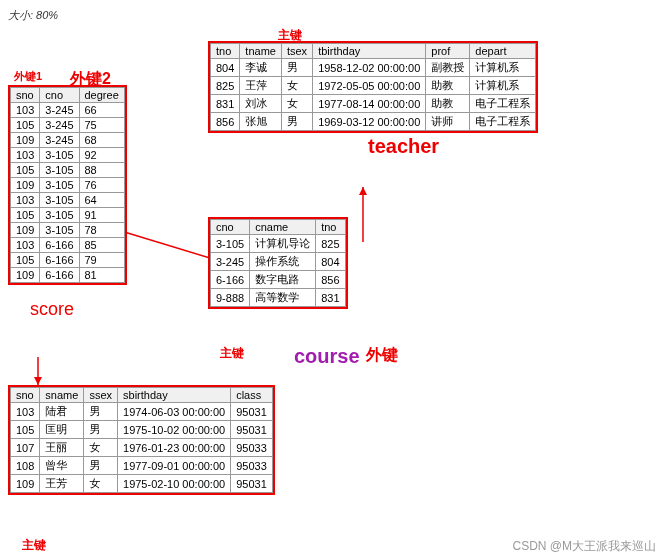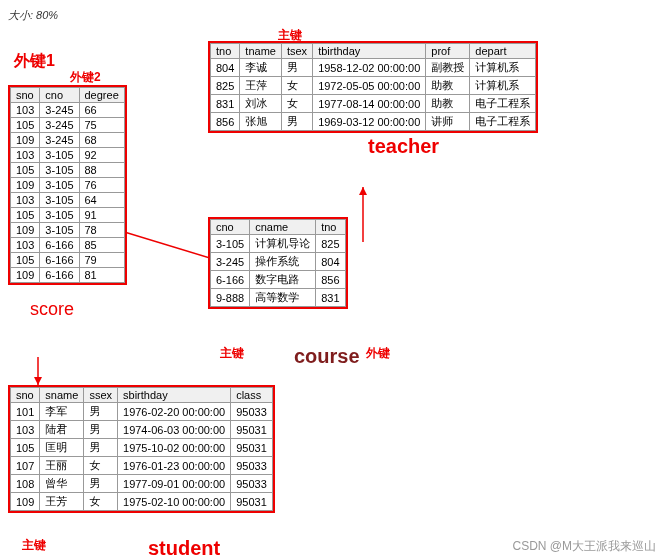--- a/index.html
+++ b/index.html
@@ -82,65 +82,65 @@
       color: #e00;
       font-size: 18px;
       font-weight: normal;
       position: absolute;
       top: 272px;
       left: 22px;
     }
 
     .score-fk1-label {
       color: #e00;
+      font-size: 11px;
+      font-weight: bold;
+      position: absolute;
+      top: 42px;
+      left: 6px;
+    }
+
+    .score-fk2-label {
+      color: #e00;
       font-size: 16px;
-      font-weight: bold;
-      position: absolute;
-      top: 24px;
-      left: 6px;
-    }
-
-    .score-fk2-label {
-      color: #e00;
-      font-size: 12px;
       font-weight: bold;
       position: absolute;
       top: 42px;
       left: 62px;
     }
 
     
     .course-box {
       position: absolute;
       top: 190px;
       left: 200px;
       border: 2px solid #e00;
     }
 
     .course-label {
-      color: #7f1d1d;
+      color: #a21caf;
       font-size: 20px;
       font-weight: bold;
       position: absolute;
       top: 318px;
       left: 286px;
     }
 
     .course-pk-label {
       color: #e00;
       font-size: 12px;
       font-weight: bold;
       position: absolute;
       top: 318px;
       left: 212px;
     }
 
     .course-fk-label {
       color: #e00;
-      font-size: 12px;
+      font-size: 16px;
       font-weight: bold;
       position: absolute;
       top: 318px;
       left: 358px;
     }
 
     
     .student-box {
       position: absolute;
       top: 358px;
@@ -378,27 +378,20 @@
       <thead>
         <tr>
           <th>sno</th>
           <th>sname</th>
           <th>ssex</th>
           <th>sbirthday</th>
           <th>class</th>
         </tr>
       </thead>
       <tbody id="student-tbody">
-      <tr>
-            <td>101</td>
-            <td>李军</td>
-            <td>男</td>
-            <td>1976-02-20 00:00:00</td>
-            <td>95033</td>
-          </tr>
           <tr>
             <td>103</td>
             <td>陆君</td>
             <td>男</td>
             <td>1974-06-03 00:00:00</td>
             <td>95031</td>
           </tr>
           <tr>
             <td>105</td>
             <td>匡明</td>
@@ -426,17 +419,16 @@
             <td>女</td>
             <td>1975-02-10 00:00:00</td>
             <td>95031</td>
           </tr>
         </tbody>
     </table>
   </div>
 
   <div class="student-pk-label" style="position: absolute; top: 510px; left: 14px; color: rgb(238, 0, 0); font-size: 12px; font-weight: bold;">主键</div>
 
-  <div class="student-label">student</div>
 
   <div class="csdn-label">CSDN @M大王派我来巡山</div>
 
 </div>
 
 </body></html>

